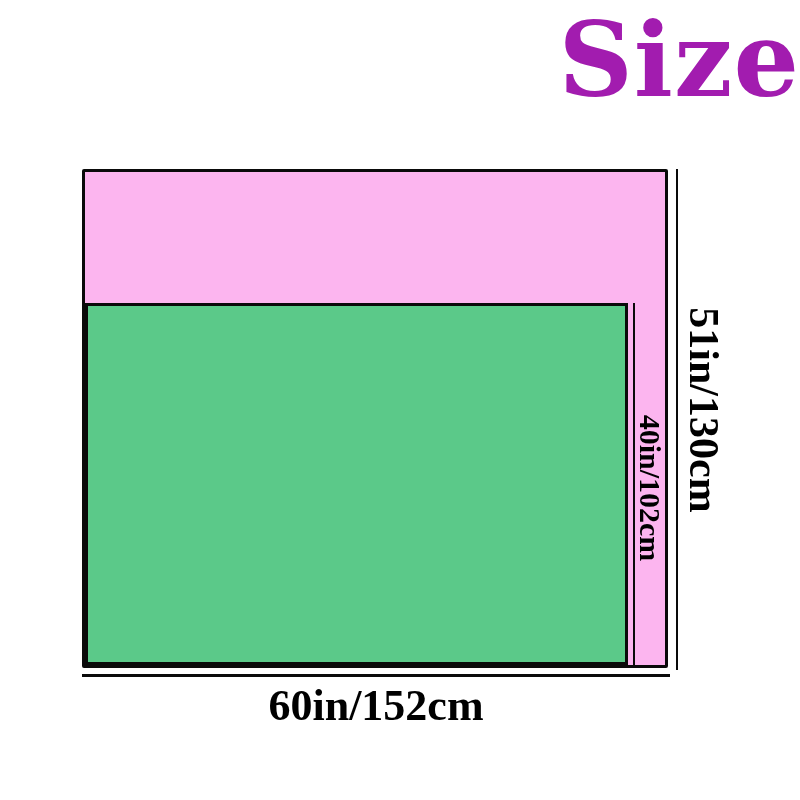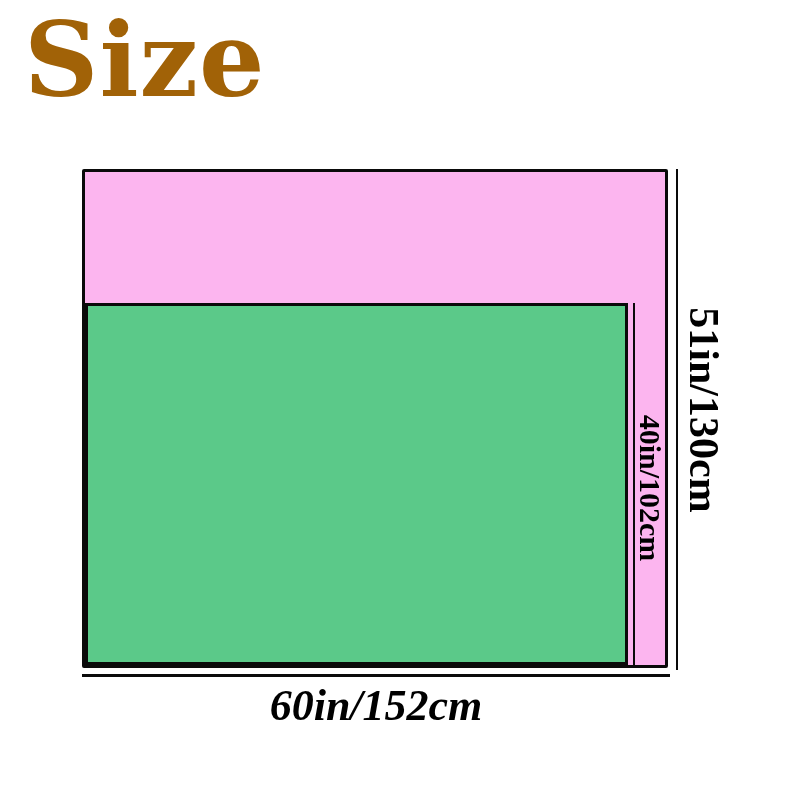--- a/index.html
+++ b/index.html
@@ -13,26 +13,26 @@
     background: #ffffff;
     overflow: hidden;
     font-family: "Liberation Serif", serif;
   }
   .title {
     position: absolute;
     left: 0;
     right: 0;
     top: 6px;
     margin: 0;
-    text-align: left;
+    text-align: right;
     font-family: "DejaVu Serif", serif;
     font-weight: 700;
     font-size: 103px;
     line-height: 1.05;
-    color: #a16207;
+    color: #a21caf;
     letter-spacing: 1px;
     padding-left: 24px;
   }
   .outer-rect {
     position: absolute;
     left: 82px;
     top: 169px;
     width: 586px;
     height: 499px;
     box-sizing: border-box;
@@ -88,21 +88,20 @@
   .label-inner-height {
     left: 650px;
     top: 488px;
     font-size: 30px;
   }
   .label-outer-width {
     left: 376px;
     top: 706px;
     font-size: 44px;
     transform: translate(-50%, -50%);
-    font-style: italic;
   }
 </style>
 </head>
 <body>
 
 <div class="canvas">
 
   <h1 class="title">Size</h1>
 
   <div class="outer-rect" style="background: rgb(252, 181, 239);">

